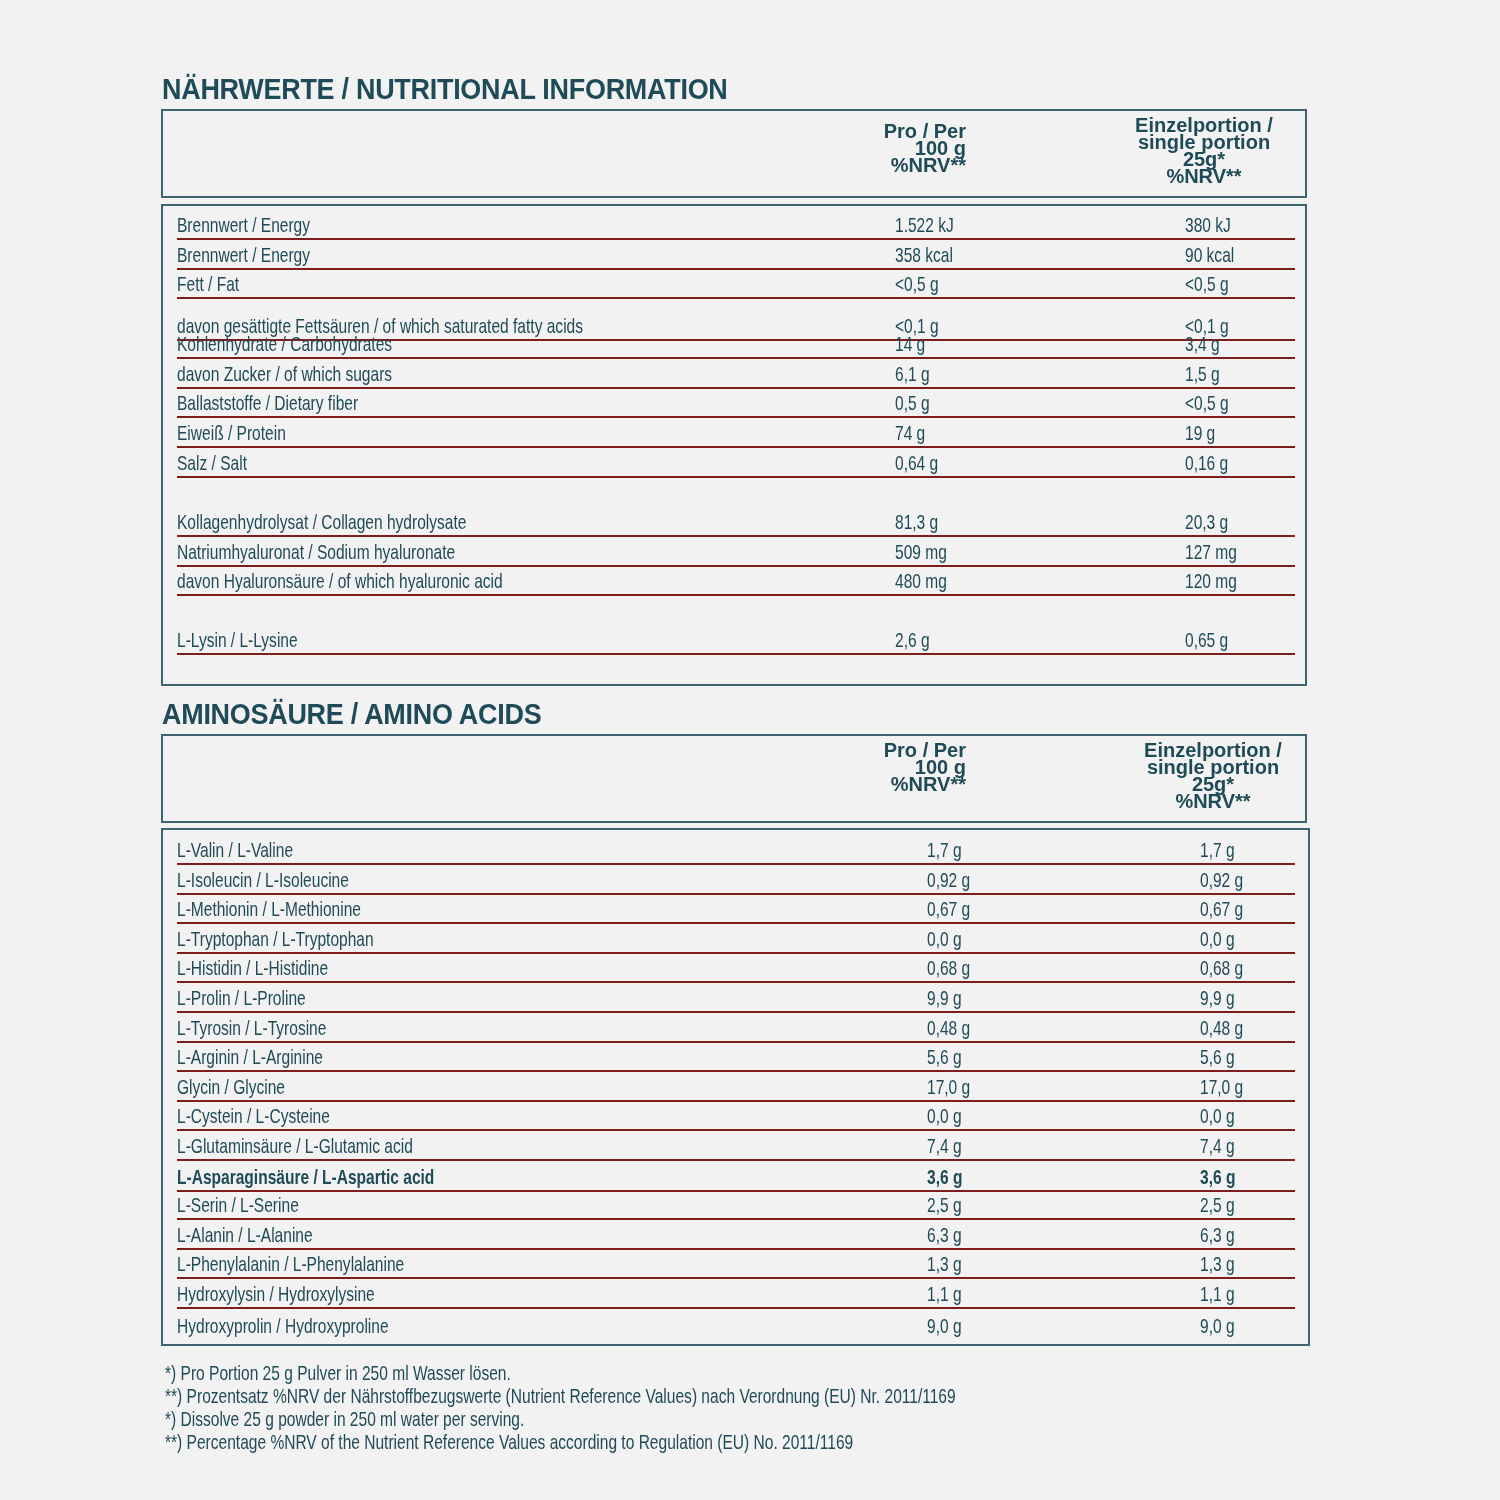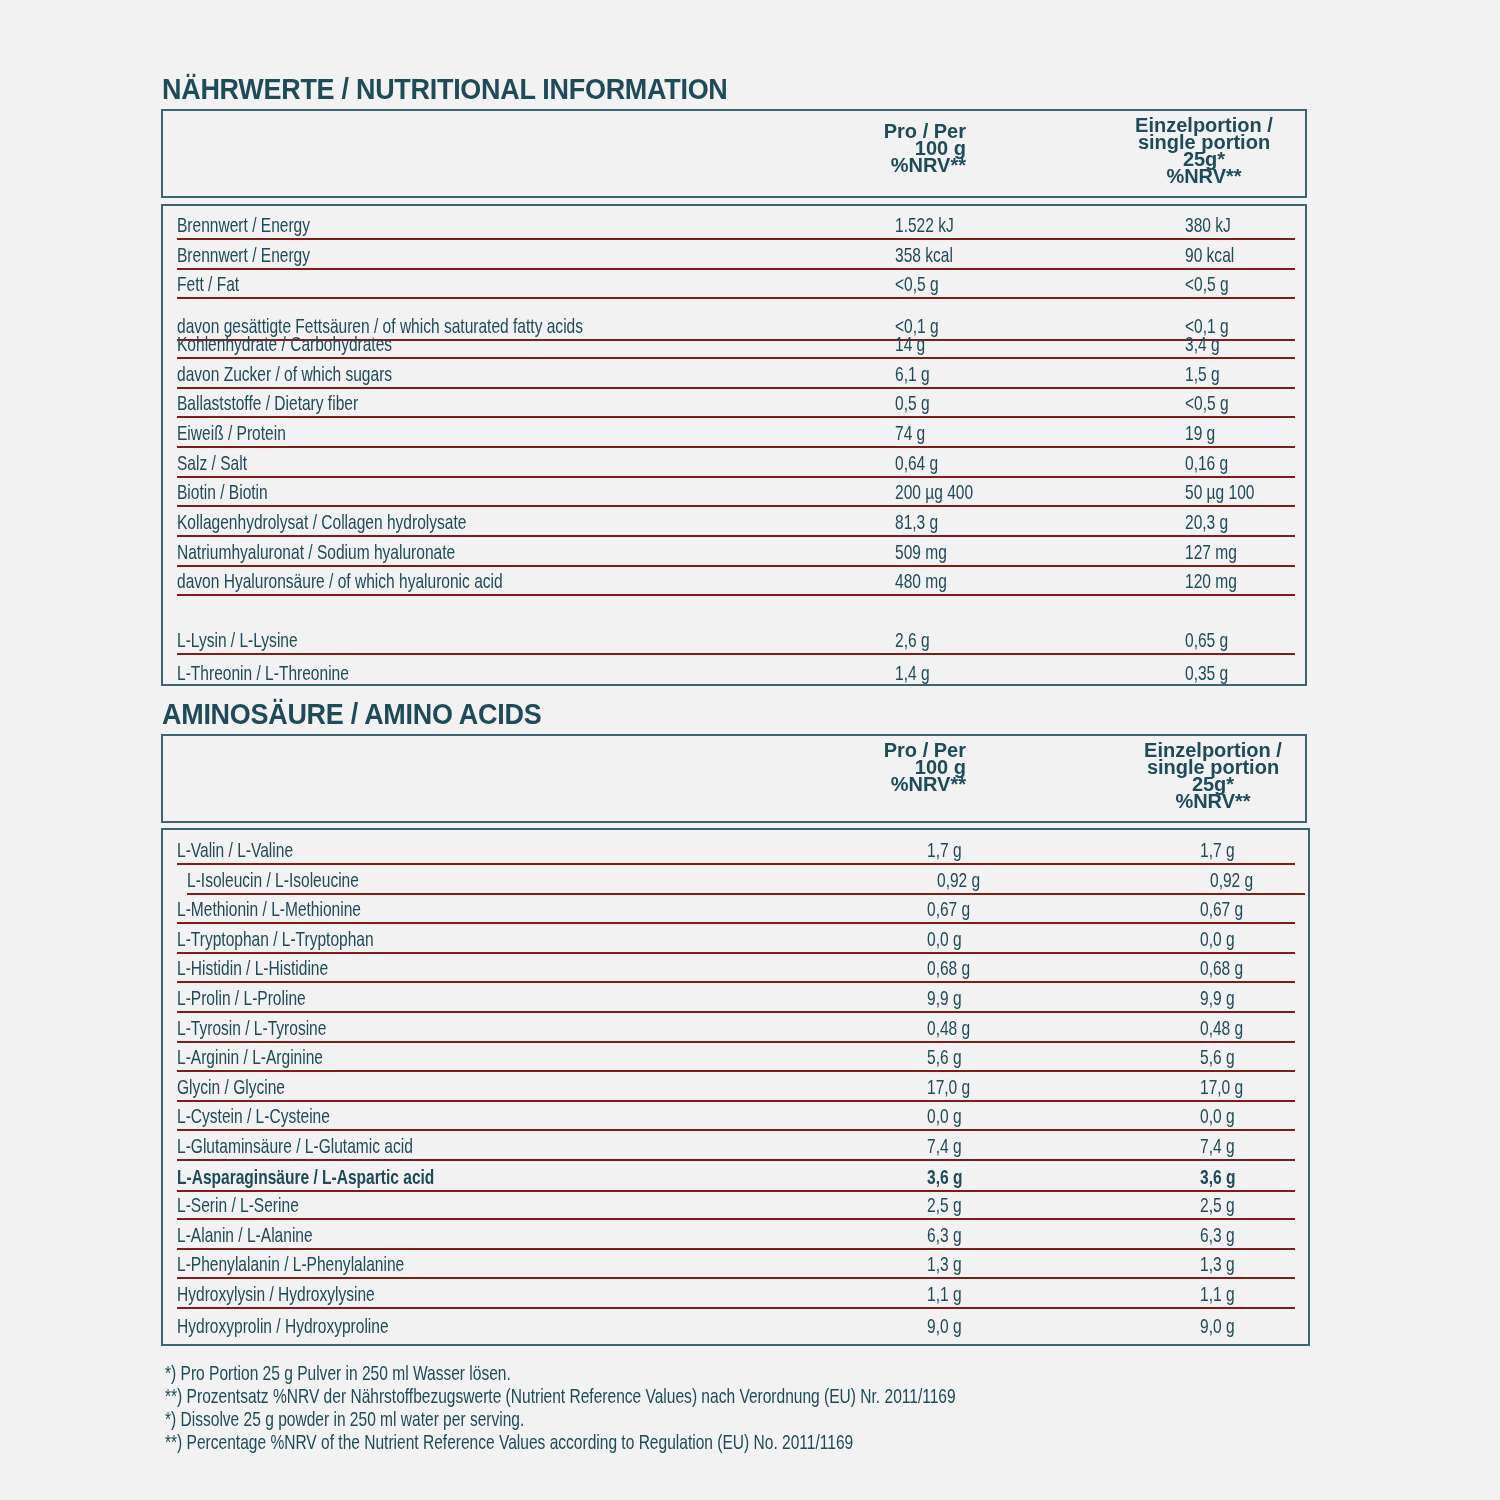--- a/index.html
+++ b/index.html
@@ -72,49 +72,39 @@
     <div class="row" style="top: 211.9px; width: 1118px;">
       <span class="cell" style="left: 0px;">Eiweiß / Protein</span>
       <span class="cell" style="left: 718px;">74 g</span>
       <span class="cell" style="left: 1008px;">19 g</span>
     </div>
     <div class="row" style="top: 241.6px; width: 1118px;">
       <span class="cell" style="left: 0px;">Salz / Salt</span>
       <span class="cell" style="left: 718px;">0,64 g</span>
       <span class="cell" style="left: 1008px;">0,16 g</span>
     </div>
-    <div class="row" style="top: 271.3px; width: 1118px;">
-      <span class="cell" style="left: 0px;">Biotin / Biotin</span>
-      <span class="cell" style="left: 718px;">200 µg 400</span>
-      <span class="cell" style="left: 1008px;">50 µg 100</span>
-    </div>
     <div class="row" style="top: 301px; width: 1118px;">
       <span class="cell" style="left: 0px;">Kollagenhydrolysat / Collagen hydrolysate</span>
       <span class="cell" style="left: 718px;">81,3 g</span>
       <span class="cell" style="left: 1008px;">20,3 g</span>
     </div>
     <div class="row" style="top: 330.7px; width: 1118px;">
       <span class="cell" style="left: 0px;">Natriumhyaluronat / Sodium hyaluronate</span>
       <span class="cell" style="left: 718px;">509 mg</span>
       <span class="cell" style="left: 1008px;">127 mg</span>
     </div>
     <div class="row" style="top: 360.4px; width: 1118px;">
       <span class="cell" style="left: 0px;">davon Hyaluronsäure / of which hyaluronic acid</span>
       <span class="cell" style="left: 718px;">480 mg</span>
       <span class="cell" style="left: 1008px;">120 mg</span>
     </div>
     <div class="row" style="top: 419px; width: 1118px;">
       <span class="cell" style="left: 0px;">L-Lysin / L-Lysine</span>
       <span class="cell" style="left: 718px;">2,6 g</span>
       <span class="cell" style="left: 1008px;">0,65 g</span>
-    </div>
-    <div class="row" style="top: 449.5px; width: 1118px; border-bottom: none;">
-      <span class="cell" style="left: 0px;">L-Threonin / L-Threonine</span>
-      <span class="cell" style="left: 718px;">1,4 g</span>
-      <span class="cell" style="left: 1008px;">0,35 g</span>
     </div>
   </div>
 
 <div class="title" style="top:698px;">AMINOSÄURE / AMINO ACIDS</div>
 
 <div class="hbox" style="left:161px; top:734px; width:1146px; height:89px;">
   <div class="hcol" style="right:339px; top:6px;">
     <span>Pro / Per</span>
     <span>100 g</span>
     <span>%NRV**</span>
@@ -126,21 +116,21 @@
     <span>%NRV**</span>
   </div>
 </div>
 
 <div class="tbox" id="amino-table" style="left:161px; top:828px; width:1149px; height:518px;">
     <div class="row" style="top: 5px; width: 1118px;">
       <span class="cell" style="left: 0px;">L-Valin / L-Valine</span>
       <span class="cell" style="left: 750px;">1,7 g</span>
       <span class="cell" style="left: 1023px;">1,7 g</span>
     </div>
-    <div class="row" style="top: 34.6px; width: 1118px; margin-left: 10px;">
+    <div class="row" style="top: 34.6px; width: 1118px;">
       <span class="cell" style="left: 0px;">L-Isoleucin / L-Isoleucine</span>
       <span class="cell" style="left: 750px;">0,92 g</span>
       <span class="cell" style="left: 1023px;">0,92 g</span>
     </div>
     <div class="row" style="top: 64.2px; width: 1118px;">
       <span class="cell" style="left: 0px;">L-Methionin / L-Methionine</span>
       <span class="cell" style="left: 750px;">0,67 g</span>
       <span class="cell" style="left: 1023px;">0,67 g</span>
     </div>
     <div class="row" style="top: 93.8px; width: 1118px;">

